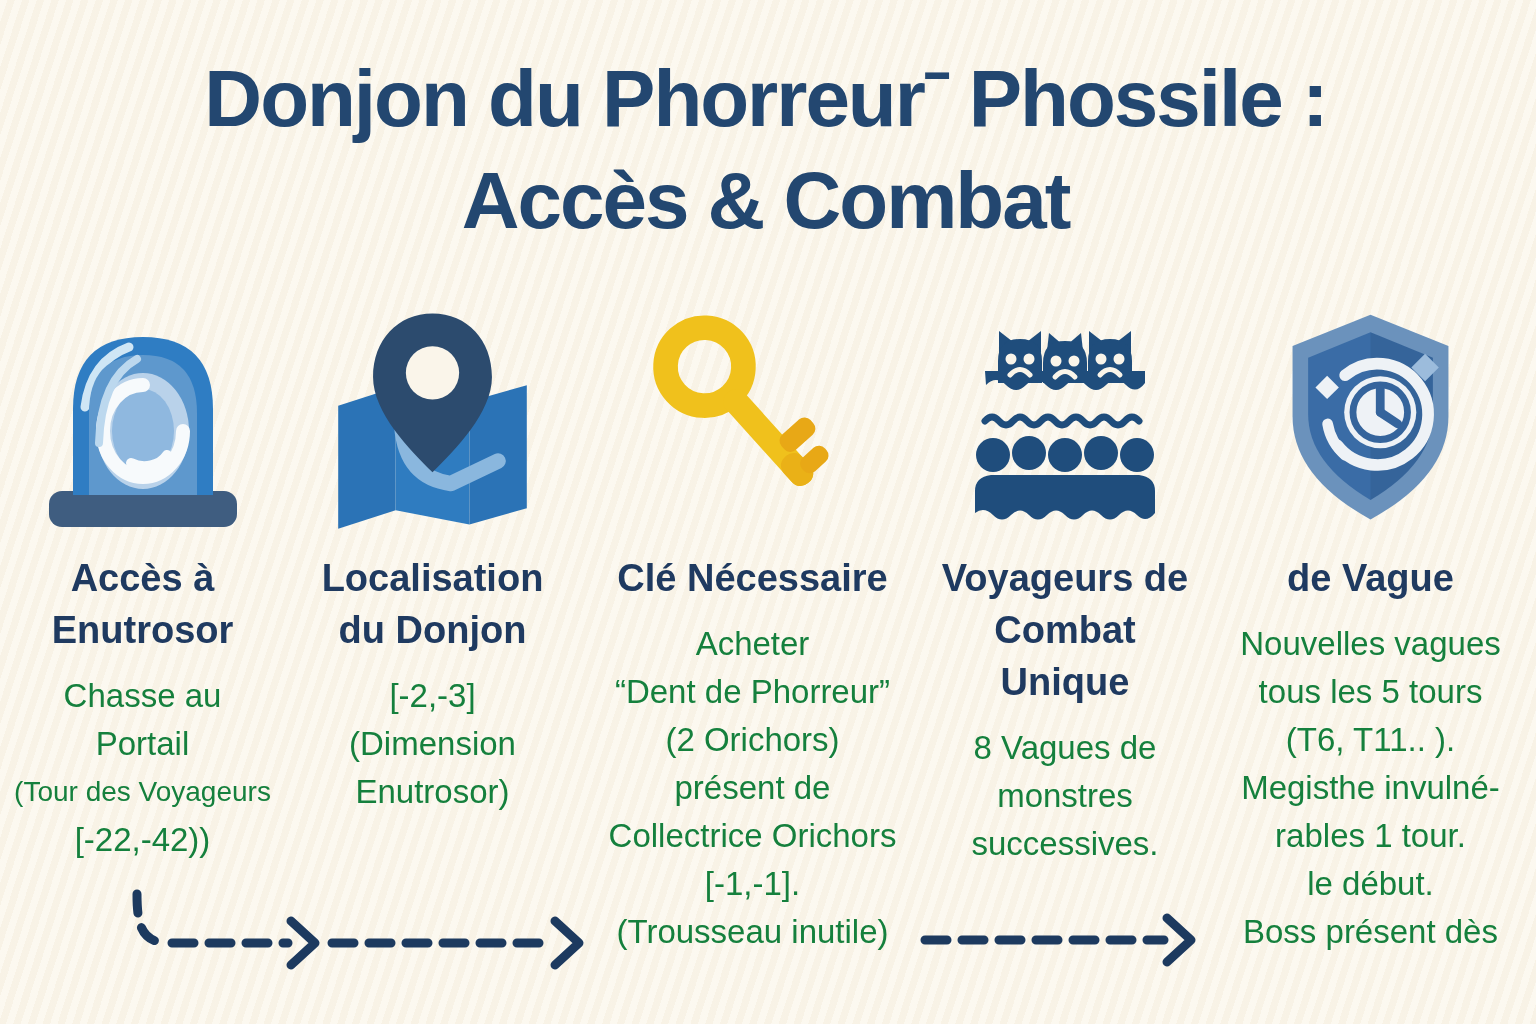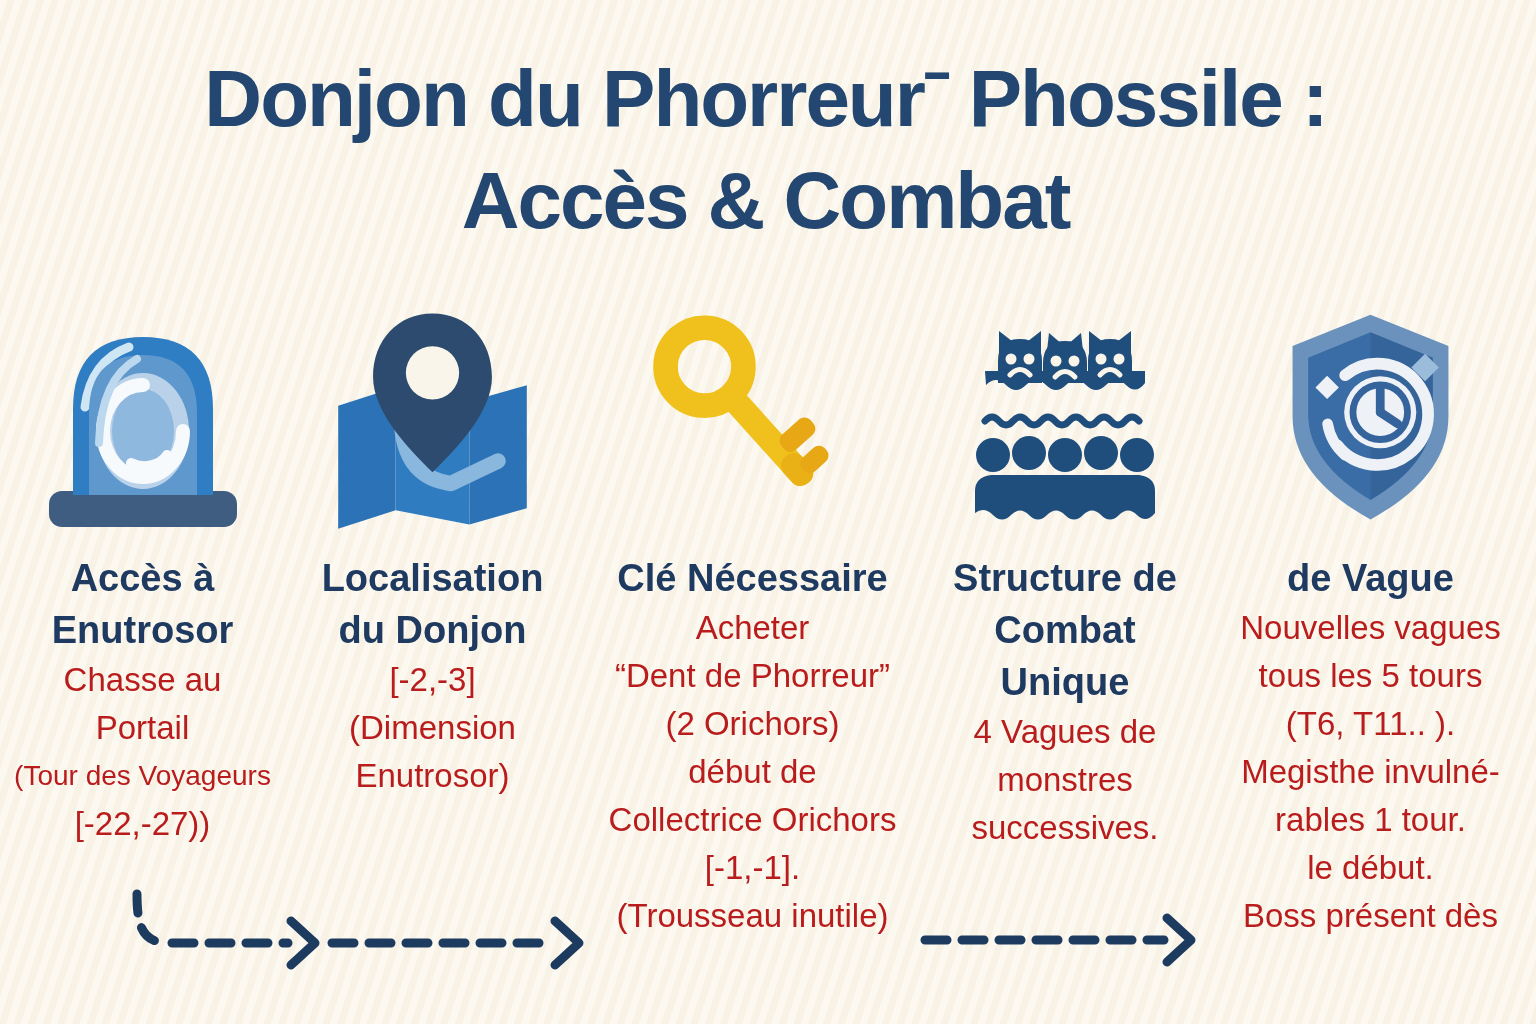--- a/index.html
+++ b/index.html
@@ -50,23 +50,24 @@
     justify-content:center;
   }
   .heading{
     margin-top:6px;
     font-weight:bold;
     font-size:38px;
     line-height:52px;
     color:#1f3a60;
   }
   .body{
+    margin-top:16px;
     font-size:33px;
     line-height:48px;
-    color:#b91c1c;
+    color:#15803d;
   }
   .body .small{ font-size:28px; }
   .arrows{
     position:absolute;inset:0;
     z-index:1;
     pointer-events:none;
   }
 </style>
 </head>
 <body>
@@ -113,21 +114,21 @@
         </svg>
       </div>
       <div class="heading">
         <div>Accès à</div>
         <div>Enutrosor</div>
       </div>
       <div class="body">
         <div>Chasse au</div>
         <div>Portail</div>
         <div class="small">(Tour des Voyageurs</div>
-        <div>[-22,-27))</div>
+        <div>[-22,-42))</div>
       </div>
     </div>
 
     <div class="column">
       <div class="icon-wrap">
         <svg width="205" height="230" viewBox="0 0 200 222">
           <polygon points="8,96 64,78 64,198 8,216" fill="#2b73b6"></polygon>
           <polygon points="64,78 136,92 136,212 64,198" fill="#2f7cc0"></polygon>
           <polygon points="136,92 192,76 192,196 136,212" fill="#2b73b6"></polygon>
           <path d="M70,116 Q74,166 118,172 L164,150" stroke="#8ab7de" stroke-width="15" fill="none" stroke-linecap="round" stroke-linejoin="round"></path>
@@ -158,21 +159,21 @@
           </g>
         </svg>
       </div>
       <div class="heading">
         <div>Clé Nécessaire</div>
       </div>
       <div class="body">
         <div>Acheter</div>
         <div>“Dent de Phorreur”</div>
         <div>(2 Orichors)</div>
-        <div>début de</div>
+        <div>présent de</div>
         <div>Collectrice Orichors</div>
         <div>[-1,-1].</div>
         <div>(Trousseau inutile)</div>
       </div>
     </div>
 
     <div class="column">
       <div class="icon-wrap">
         <svg width="200" height="200" viewBox="0 0 200 200">
           <g fill="#1f4d7c">
@@ -209,25 +210,25 @@
               <circle cx="154" cy="38" r="5.5"></circle>
           </g>
           <g stroke="#faf5ea" stroke-width="5" fill="none" stroke-linecap="round">
             <path d="M45,54 q10,-11 20,0"></path>
             <path d="M90,56 q10,-11 20,0"></path>
             <path d="M135,54 q10,-11 20,0"></path>
           </g>
         </svg>
       </div>
       <div class="heading">
-        <div>Structure de</div>
+        <div>Voyageurs de</div>
         <div>Combat Unique</div>
       </div>
       <div class="body">
-        <div>4 Vagues de</div>
+        <div>8 Vagues de</div>
         <div>monstres</div>
         <div>successives.</div>
       </div>
     </div>
 
     <div class="column">
       <div class="icon-wrap">
         <svg width="195" height="228" viewBox="0 0 200 234">
           <path d="M100,8 L180,40 V112 Q180,174 100,218 Q20,174 20,112 V40 Z" fill="#6b92bc"></path>
           <path d="M100,26 L164,52 V110 Q164,160 100,198 Q36,160 36,110 V52 Z" fill="#3a6ca6"></path>

